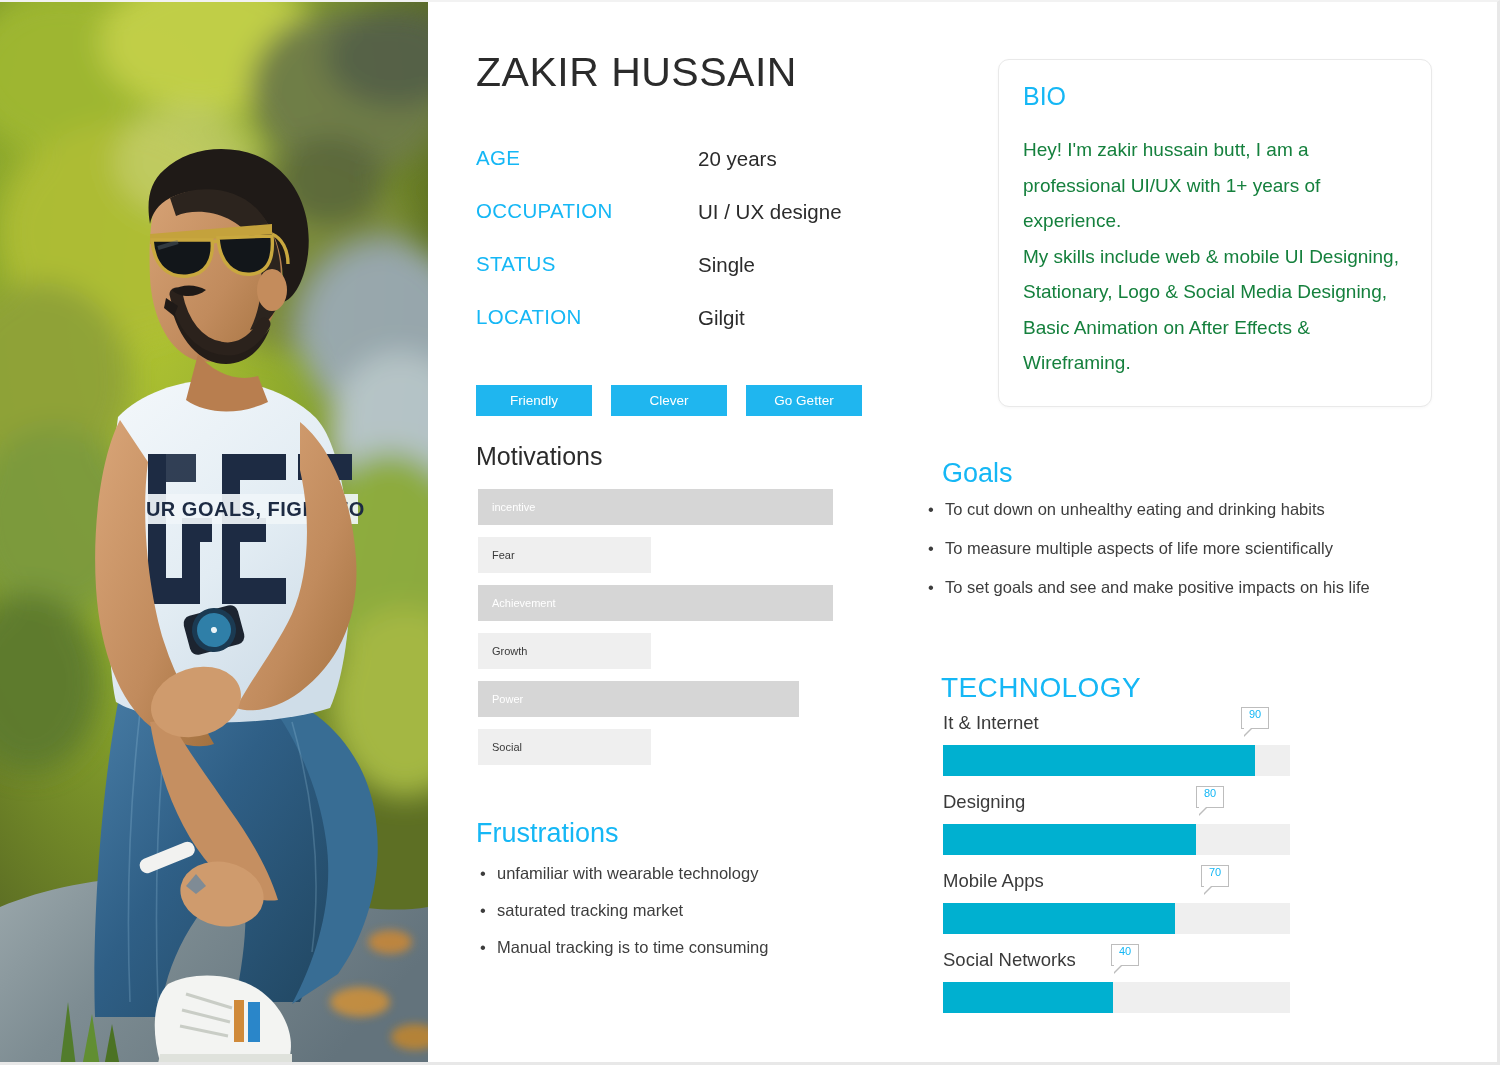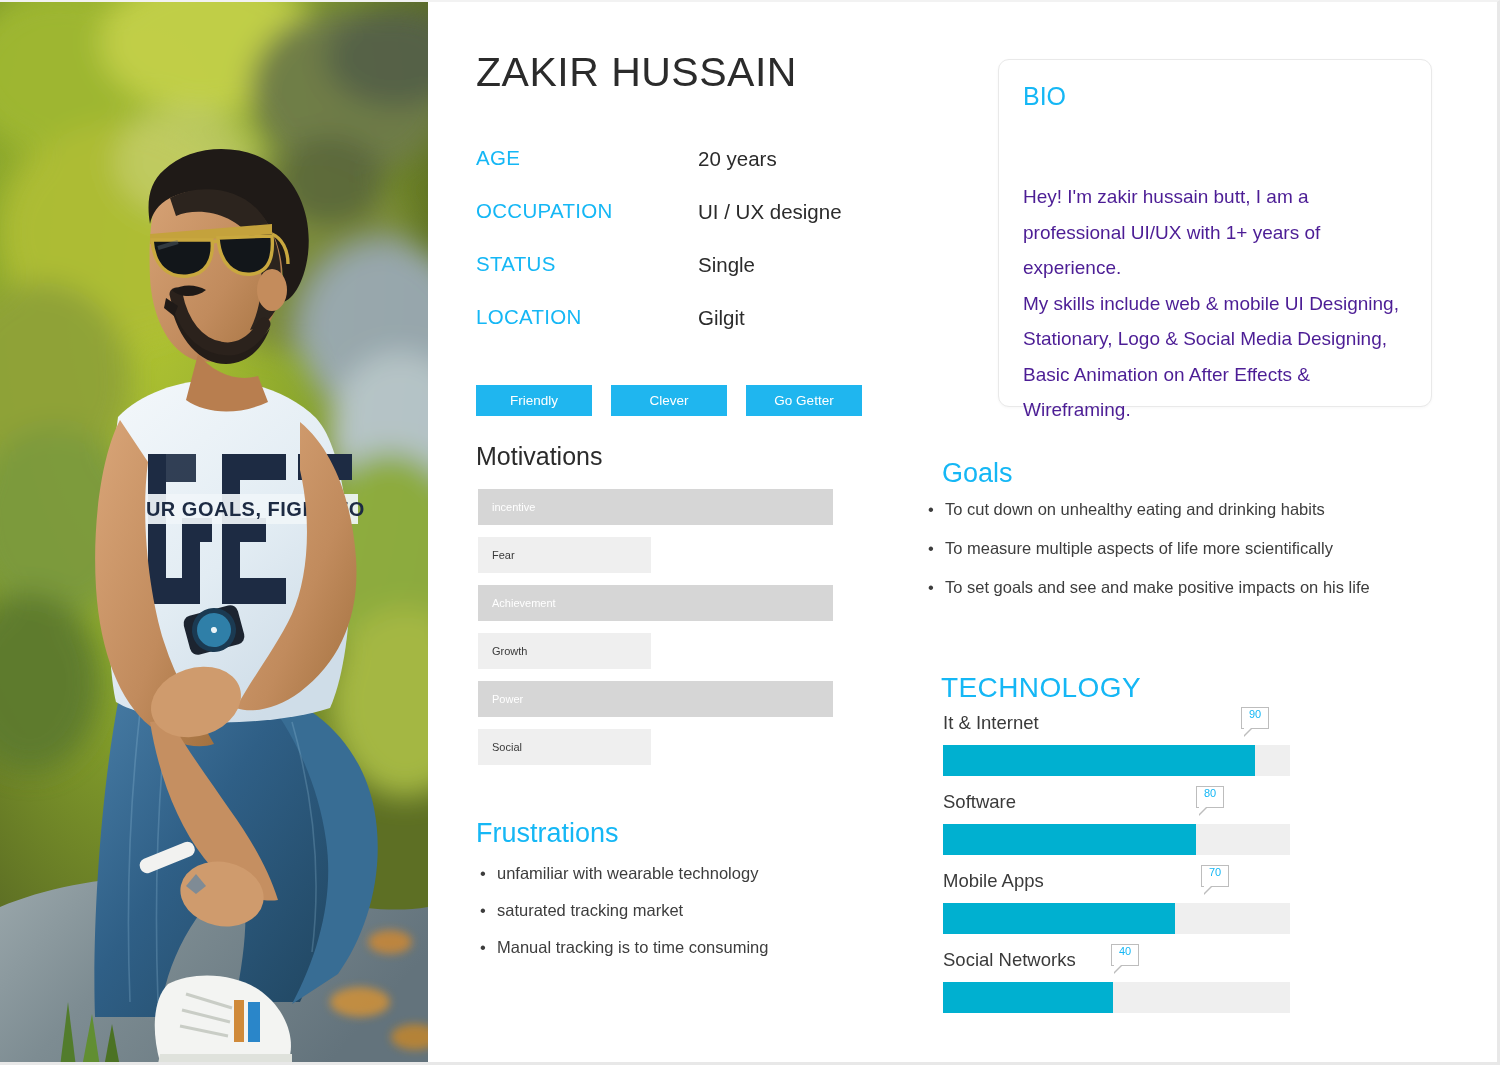--- a/index.html
+++ b/index.html
@@ -109,21 +109,21 @@
     position: absolute; left: 570px; top: 57px;
     width: 434px; height: 348px;
     border: 1.5px solid #e9e9e9;
     border-radius: 11px;
     background: #ffffff;
     box-shadow: 0 1px 3px rgba(0,0,0,0.035);
   }
   .bio-title { position: absolute; left: 24px; top: 22px; font-size: 25px; color: #15b7f5; }
   .bio-text {
     position: absolute; left: 24px; top: 72px; width: 390px;
-    font-size: 19px; line-height: 35.5px; color: #4c1d95; margin-top: 47px;
+    font-size: 19px; line-height: 35.5px; color: #15803d;
   }
 
   
   .goals-title {
     position: absolute; left: 514px; top: 456px;
     font-size: 27px; color: #15b7f5; font-weight: 400;
   }
   .goals { position: absolute; left: 500px; top: 498px; width: 560px; }
   .goals .bullet-row { font-size: 16.5px; margin-bottom: 20px; }
 
@@ -396,21 +396,21 @@
       <div class="mot-row">
         <div class="mot-bar narrow" style="width:173px">Fear</div>
       </div>
       <div class="mot-row">
         <div class="mot-bar wide" style="width:355px">Achievement</div>
       </div>
       <div class="mot-row">
         <div class="mot-bar narrow" style="width:173px">Growth</div>
       </div>
       <div class="mot-row">
-        <div class="mot-bar wide" style="width:355px">Power</div>
+        <div class="mot-bar wide" style="width:321px">Power</div>
       </div>
       <div class="mot-row">
         <div class="mot-bar narrow" style="width:173px">Social</div>
       </div>
     </div>
 
     <div class="frustrations-title">Frustrations</div>
     <div class="frustrations">
       <div class="bullet-row">
         <span class="bullet-dot">•</span>
@@ -455,21 +455,21 @@
         <span class="tech-label">It &amp; Internet</span>
         <div class="tech-badge" style="left:298px">
           <span>90</span>
         </div>
         <div class="tech-track">
           <div class="tech-fill" style="width:90%"></div>
         </div>
       </div>
 
       <div class="tech-item">
-        <span class="tech-label">Software</span>
+        <span class="tech-label">Designing</span>
         <div class="tech-badge" style="left:253px">
           <span>80</span>
         </div>
         <div class="tech-track">
           <div class="tech-fill" style="width:73%"></div>
         </div>
       </div>
 
       <div class="tech-item">
         <span class="tech-label">Mobile Apps</span>

